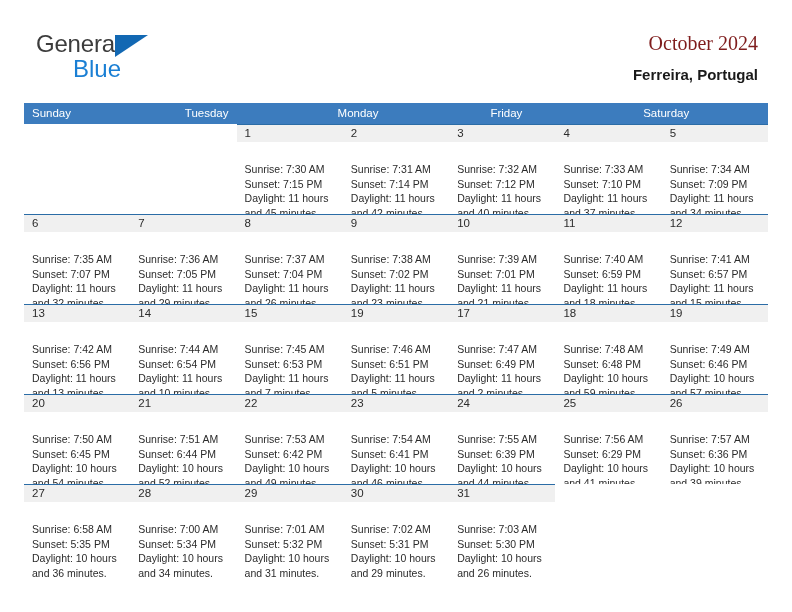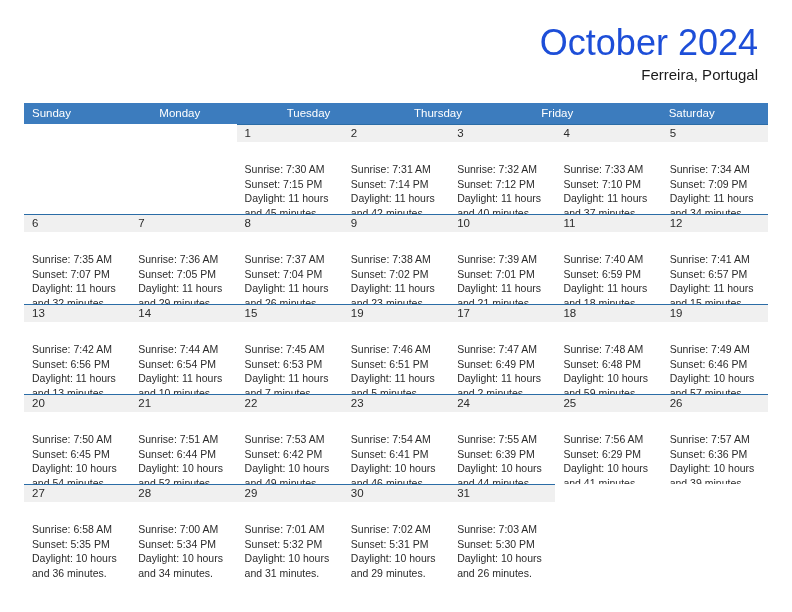--- a/index.html
+++ b/index.html
@@ -66,32 +66,33 @@
     font-weight: 400;
   }
 
   .title-block {
     position: absolute;
     right: 10px;
     top: 0;
     text-align: right;
   }
   .cal-title {
-    font-size: 36px;
-    color: #1d4ed8;
+    font-size: 20px;
+    color: #7f1d1d;
     line-height: 34px;
     font-weight: 400;
     white-space: nowrap;
+    font-family: Liberation Serif, serif;
   }
   .cal-subtitle {
     font-size: 15px;
     color: #1a1a1a;
     line-height: 22px;
     margin-top: 4px;
-    font-weight: 400;
+    font-weight: 700;
     white-space: nowrap;
   }
 
   
   .calendar {
     position: absolute;
     left: 24px;
     top: 103px;
     width: 744px;
   }
@@ -154,34 +155,38 @@
     white-space: nowrap;
   }
 </style>
 </head>
 <body>
 
 <div class="page">
 
   <div class="header">
 
+    <div class="logo">
+      <span class="logo-general">General</span>
+      <span class="logo-triangle"></span>
+      <span class="logo-blue">Blue</span>
+    </div>
 
     <div class="title-block">
       <div class="cal-title">October 2024</div>
       <div class="cal-subtitle">Ferreira, Portugal</div>
     </div>
 
   </div>
 
   <div class="calendar">
     <div class="weekday-row" id="weekday-row">
         <div class="weekday">Sunday</div>
+        <div class="weekday">Tuesday</div>
         <div class="weekday">Monday</div>
-        <div class="weekday">Tuesday</div>
-        <div class="weekday">Thursday</div>
         <div class="weekday">Friday</div>
         <div class="weekday">Saturday</div>
       </div>
     <div id="weeks-container">
         <div class="week-row">
           <div class="day-cell empty">
             <div class="daynum-band">
               <div class="daynum"></div>
             </div>
             <div class="cell-body"></div>

